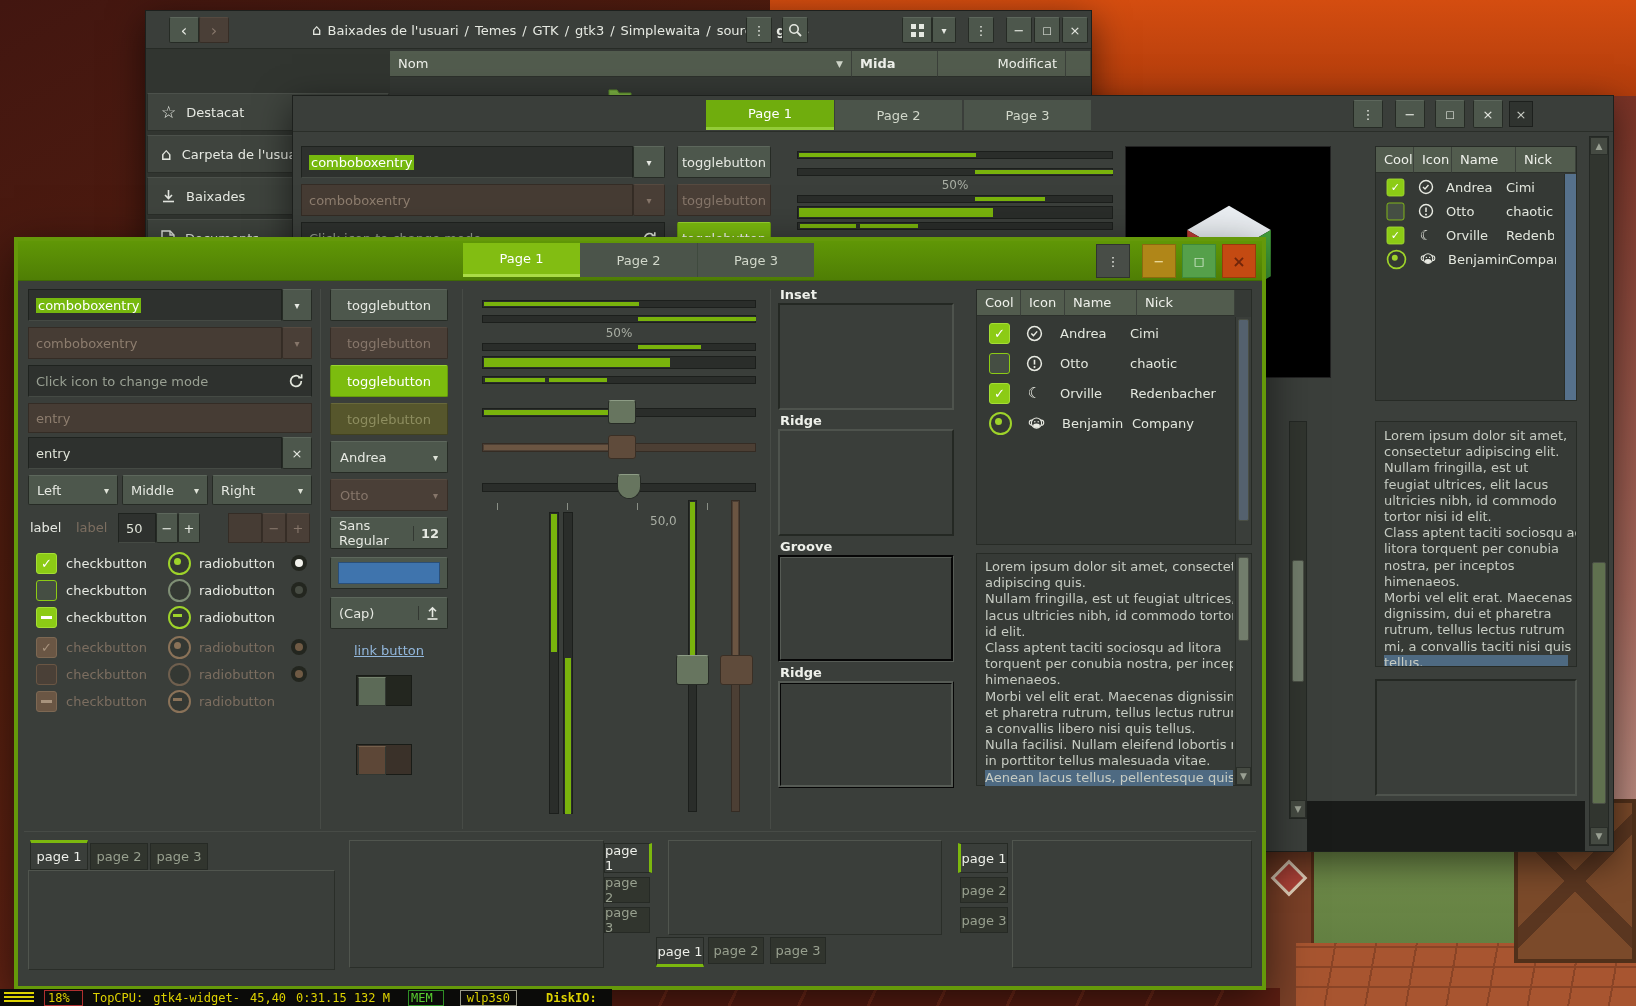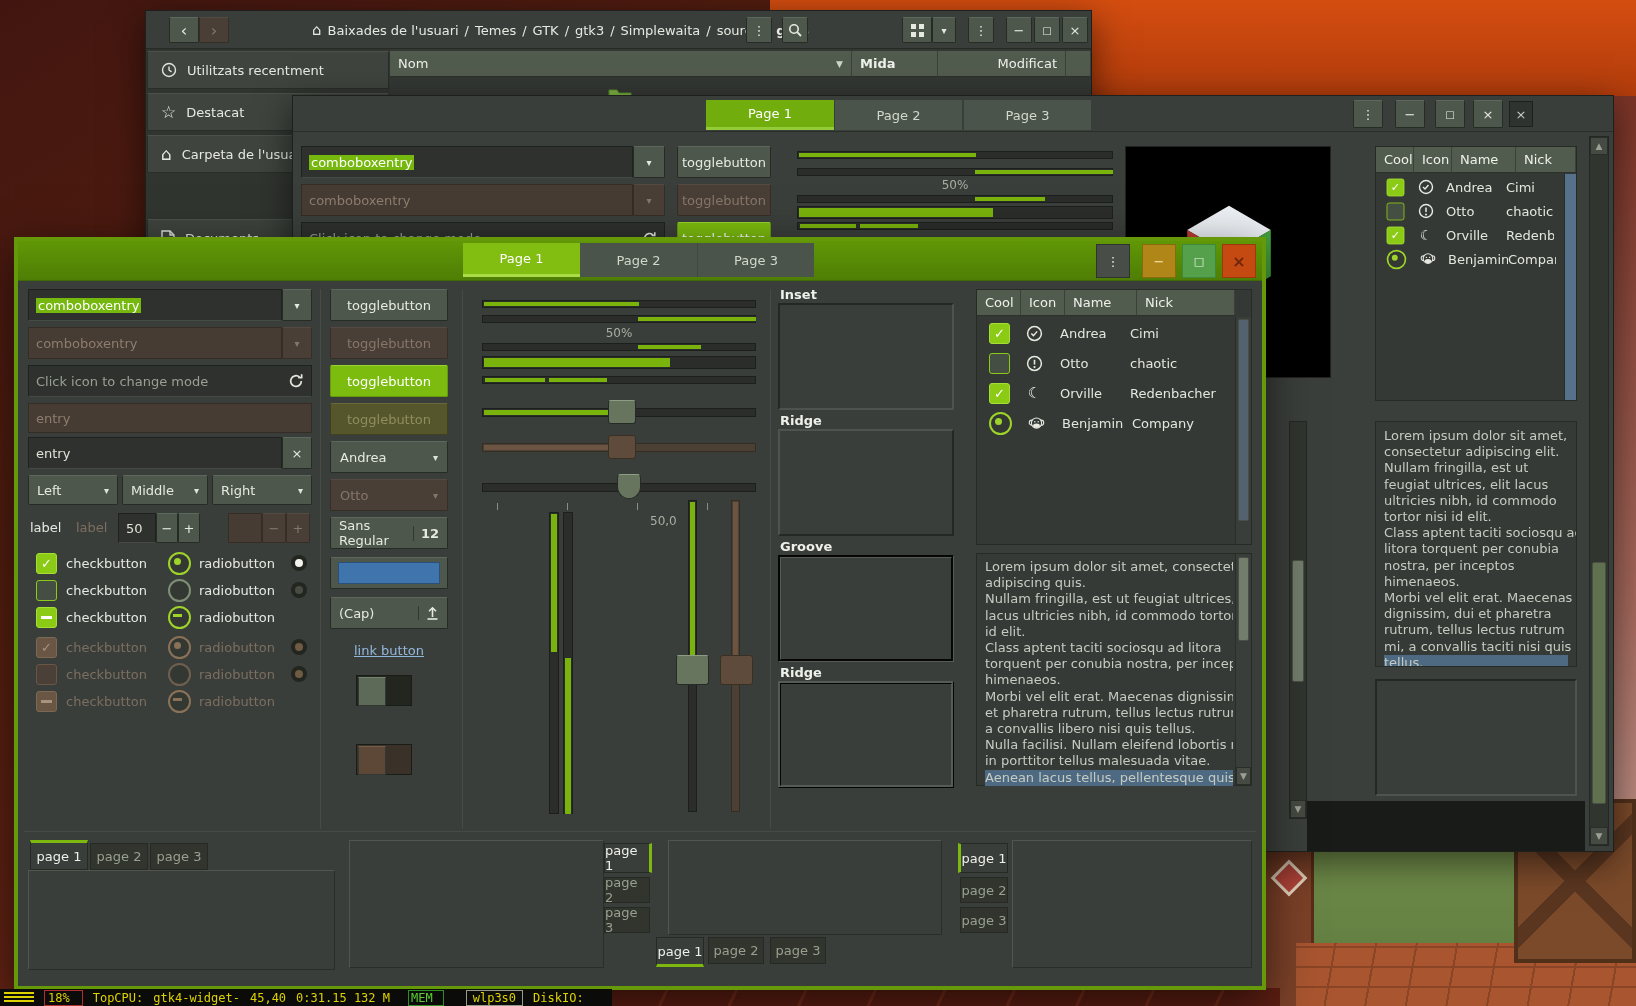--- a/index.html
+++ b/index.html
@@ -160,34 +160,34 @@
         </div>
       <div class="abs btn" style="left:888px;top:6px;width:26px;height:26px;font-size:10px;">
           <span>□</span>
         </div>
       <div class="abs btn" style="left:916px;top:6px;width:26px;height:26px;">
           <span>×</span>
         </div>
     </div>
 
     <div class="abs" style="left:0;top:38px;width:244px;height:251px;background:#313530;">
-      <div class="abs" style="left:1px;top:2px;width:242px;height:38px;background:#3f443e;border:1px solid #2a2e29;border-top-color:#4c514b;display:flex;align-items:center;gap:10px;padding:0 13px;">
-        <svg width="16" height="16" viewBox="0 0 16 16">
-            <circle cx="8" cy="8" r="6.5" fill="none" stroke="#e2e5df" stroke-width="1.4"></circle>
-            <path d="M8 4.5V8l2.6 1.8" fill="none" stroke="#e2e5df" stroke-width="1.4"></path>
-          </svg>
-        <span>Utilitzats recentment</span>
-      </div>
       <div class="abs" style="left:1px;top:44px;width:242px;height:38px;background:#3f443e;border:1px solid #2a2e29;border-top-color:#4c514b;display:flex;align-items:center;gap:10px;padding:0 13px;">
         <span style="font-size:17px;">☆</span>
         <span>Destacat</span>
       </div>
       <div class="abs" style="left:1px;top:86px;width:242px;height:38px;background:#3f443e;border:1px solid #2a2e29;border-top-color:#4c514b;display:flex;align-items:center;gap:10px;padding:0 13px;">
         <span style="font-size:17px;">⌂</span>
         <span>Carpeta de l'usua</span>
+      </div>
+      <div class="abs" style="left:1px;top:128px;width:242px;height:38px;background:#3f443e;border:1px solid #2a2e29;border-top-color:#4c514b;display:flex;align-items:center;gap:10px;padding:0 13px;">
+        <svg width="15" height="15" viewBox="0 0 15 15">
+            <path d="M7.5 1v8M4 6l3.5 3.5L11 6" fill="none" stroke="#e2e5df" stroke-width="1.6"></path>
+            <path d="M2 12.5h11" stroke="#e2e5df" stroke-width="1.6"></path>
+          </svg>
+        <span>Baixades</span>
       </div>
       <div class="abs" style="left:1px;top:170px;width:242px;height:38px;background:#3f443e;border:1px solid #2a2e29;border-top-color:#4c514b;display:flex;align-items:center;gap:10px;padding:0 13px;">
         <svg width="14" height="16" viewBox="0 0 14 16">
             <path d="M1 1h8l4 4v10H1z" fill="none" stroke="#e2e5df" stroke-width="1.4"></path>
             <path d="M9 1v4h4" fill="none" stroke="#e2e5df" stroke-width="1.4"></path>
           </svg>
         <span>Documents</span>
       </div>
     </div>
 
@@ -773,17 +773,17 @@
   </div>
 
   <div class="abs mono" style="left:0;top:989px;width:612px;height:17px;background:#0b0b09;display:flex;align-items:center;gap:10px;font-size:12px;color:#ddd200;padding:0 4px;">
     <span style="width:30px;height:12px;background:repeating-linear-gradient(#ddd200 0 2px,#0b0b09 2px 4px);"></span>
     <span style="border:1px solid #b03030;padding:0 12px 0 3px;">18%</span>
     <span>TopCPU:</span>
     <span>gtk4-widget-</span>
     <span>45,40</span>
     <span>0:31.15 132 M</span>
     <span style="border:1px solid #2f8f25;color:#58cc30;padding:0 10px 0 2px;margin-left:8px;">MEM</span>
-    <span style="border:1px solid #9a9a8a;padding:0 6px;margin-left:12px;">wlp3s0</span>
-    <span style="margin-left:0;">DiskIO:</span>
+    <span style="border:1px solid #9a9a8a;padding:0 6px;margin-left:6px;">wlp3s0</span>
+    <span style="margin-left:19px;font-weight:bold;">DiskIO:</span>
   </div>
 
 </div>
 
 </body></html>

